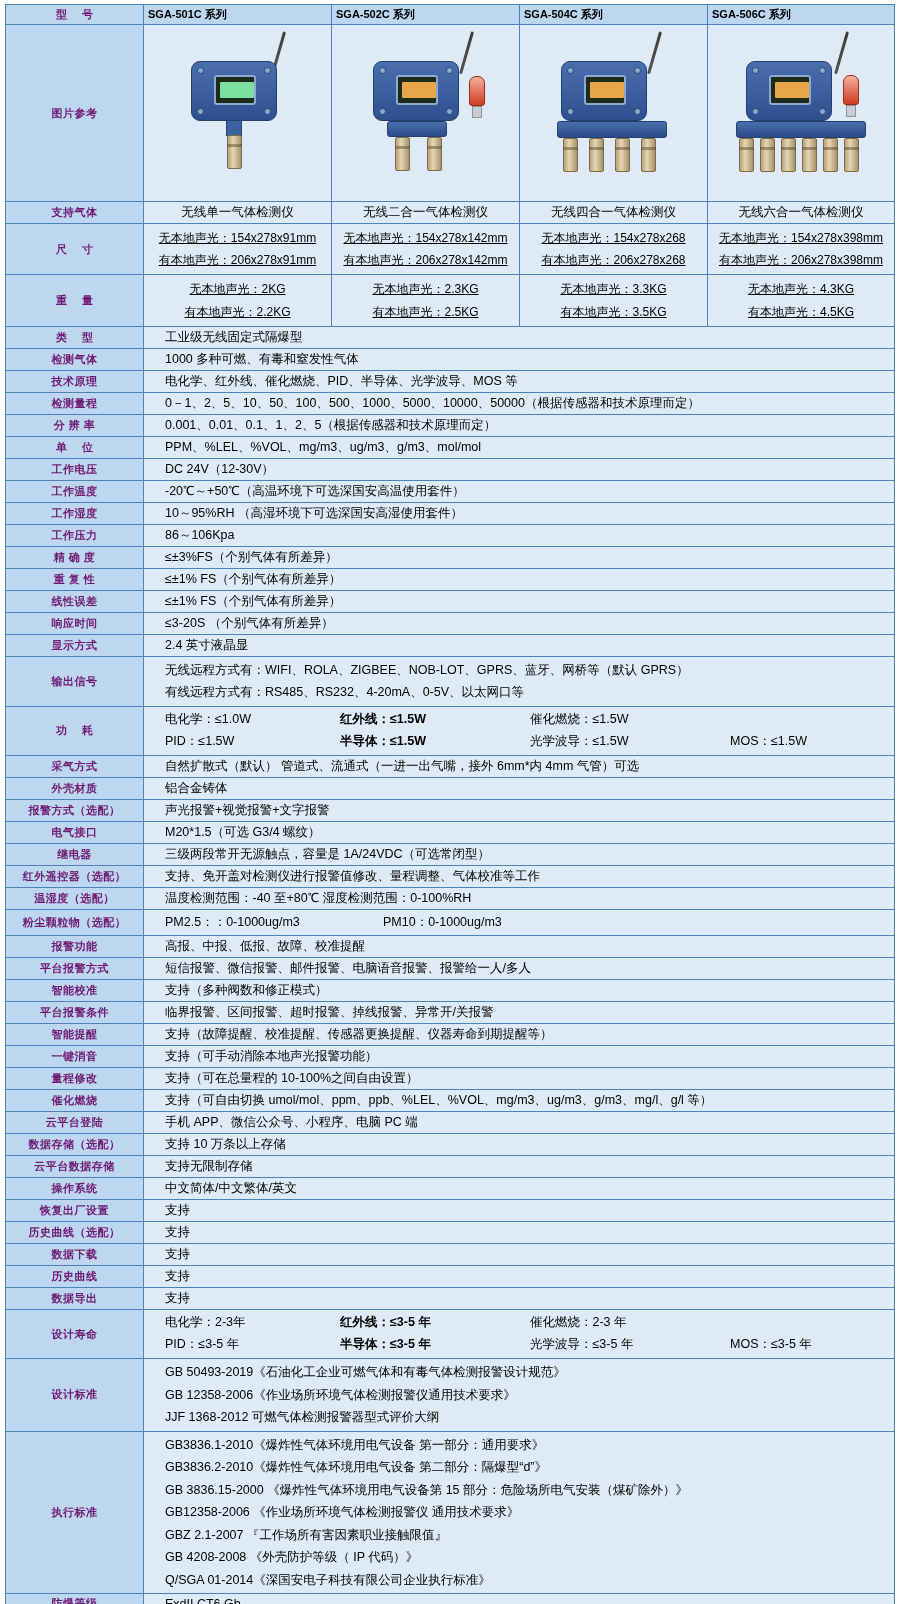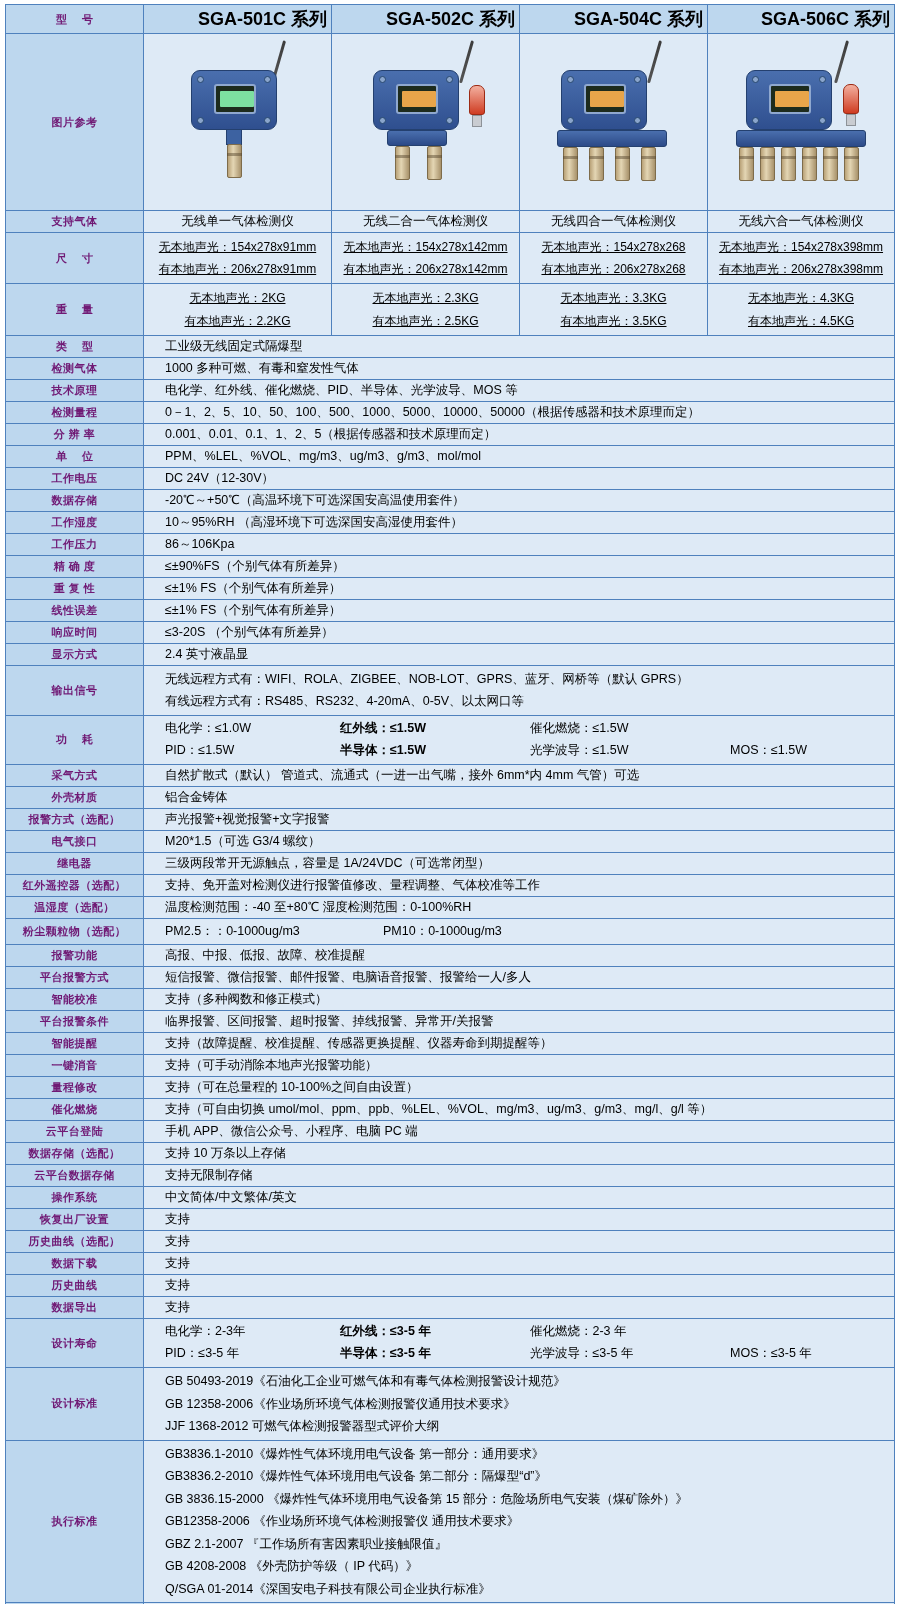--- a/index.html
+++ b/index.html
@@ -36,23 +36,23 @@
     font-size: 11px;
   }
   .lbl.spaced { letter-spacing: 6px; text-indent: 6px; }
   .val {
     background: #deeaf6;
     padding-left: 21px;
     text-align: left;
   }
   .hdr {
     background: #bdd7ee;
-    text-align: right;
+    text-align: left;
     font-weight: bold;
-    font-size: 18px;
+    font-size: 11px;
   }
   .imgcell {
     background: #deeaf6;
     text-align: center;
     padding: 3px 0;
     height: 176px;
   }
   .gascell {
     background: #deeaf6;
     text-align: center;
@@ -306,34 +306,34 @@
   </tr>
   <tr>
     <td class="lbl spaced">单   位</td>
     <td class="val" colspan="4">PPM、%LEL、%VOL、mg/m3、ug/m3、g/m3、mol/mol</td>
   </tr>
   <tr>
     <td class="lbl">工作电压</td>
     <td class="val" colspan="4">DC 24V（12-30V）</td>
   </tr>
   <tr>
-    <td class="lbl">数据存储</td>
+    <td class="lbl">工作温度</td>
     <td class="val" colspan="4">-20℃～+50℃（高温环境下可选深国安高温使用套件）</td>
   </tr>
   <tr>
     <td class="lbl">工作湿度</td>
     <td class="val" colspan="4">10～95%RH   （高湿环境下可选深国安高湿使用套件）</td>
   </tr>
   <tr>
     <td class="lbl">工作压力</td>
     <td class="val" colspan="4">86～106Kpa</td>
   </tr>
   <tr>
     <td class="lbl">精 确 度</td>
-    <td class="val" colspan="4">≤±90%FS（个别气体有所差异）</td>
+    <td class="val" colspan="4">≤±3%FS（个别气体有所差异）</td>
   </tr>
   <tr>
     <td class="lbl">重 复 性</td>
     <td class="val" colspan="4">≤±1% FS（个别气体有所差异）</td>
   </tr>
   <tr>
     <td class="lbl">线性误差</td>
     <td class="val" colspan="4">≤±1% FS（个别气体有所差异）</td>
   </tr>
   <tr>

